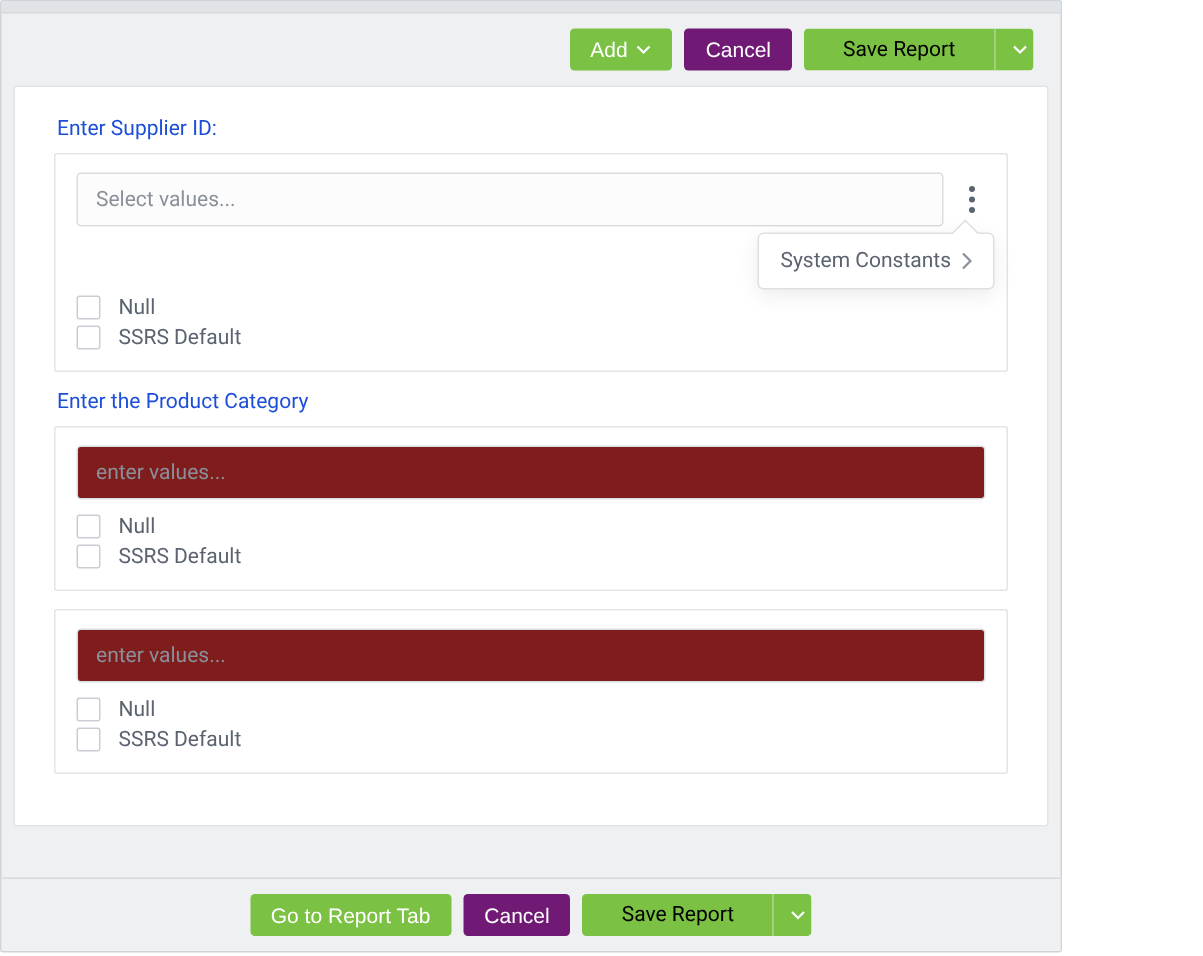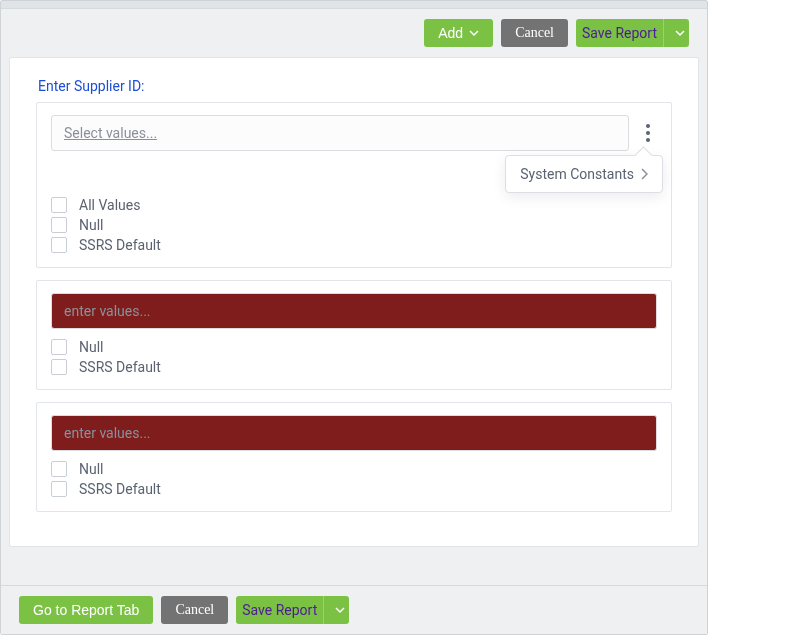--- a/index.html
+++ b/index.html
@@ -42,30 +42,30 @@
     justify-content: center;
     padding: 6px 14px;
     border-radius: 3px;
     font-size: 14px;
     color: #fff;
     border: none;
     cursor: pointer;
     white-space: nowrap;
   }
   .btn-green { background: #7bc143; }
-  .btn-blue  { background: #737373; font-family: Liberation Serif, serif; }
+  .btn-blue  { background: #701a75; }
   .btn-split {
     display: inline-flex;
     border-radius: 3px;
     overflow: hidden;
   }
   .btn-split .main {
-    padding: 6px 6px;
+    padding: 6px 26px;
     background: #7bc143;
-    color: #4c1d95;
+    color: #000000;
     display: inline-flex;
     align-items: center;
     cursor: pointer;
   }
   .btn-split .caret-part {
     width: 26px;
     background: #7bc143;
     display: inline-flex;
     align-items: center;
     justify-content: center;
@@ -110,21 +110,20 @@
     border-radius: 3px;
     background: #7f1d1d;
     color: #8a909a;
     padding: 0 12px;
     display: flex;
     align-items: center;
     font-size: 14px;
   }
   .select-input.light {
     background: #fcfcfd;
-    text-decoration: underline;
   }
   .kebab {
     width: 18px;
     display: flex;
     flex-direction: column;
     align-items: center;
     gap: 3px;
     cursor: pointer;
   }
   .kebab .dot {
@@ -177,21 +176,21 @@
     border: 1px solid #c9ced4;
     border-radius: 2px;
     background: #fff;
   }
   .footer-bar {
     position: absolute;
     left: 0; right: 0; bottom: 0;
     background: #eef0f1;
     border-top: 1px solid #d6d9dd;
     display: flex;
-    justify-content: flex-start;
+    justify-content: center;
     align-items: center;
     padding: 10px 18px;
     gap: 8px;
   }
   .chevron-right svg { display:block; }
 </style>
 </head>
 <body>
 
 <div class="frame">
@@ -243,33 +242,30 @@
         <span class="chevron-right">
           <svg width="8" height="12" viewBox="0 0 8 12">
               <path d="M2 1 L7 6 L2 11" stroke="#8a909a" stroke-width="1.5" fill="none"></path>
             </svg>
         </span>
       </div>
 
       <div class="check-list">
         <div class="check-row">
           <div class="checkbox"></div>
-          <span>All Values</span>
-        </div>
-        <div class="check-row">
-          <div class="checkbox"></div>
           <span>Null</span>
         </div>
         <div class="check-row">
           <div class="checkbox"></div>
           <span>SSRS Default</span>
         </div>
       </div>
     </div>
 
+    <div class="section-label">Enter the Product Category</div>
     <div class="param-panel">
       <div class="select-input">
         <span>enter values...</span>
       </div>
       <div class="check-list tight">
         <div class="check-row">
           <div class="checkbox"></div>
           <span>Null</span>
         </div>
         <div class="check-row">

